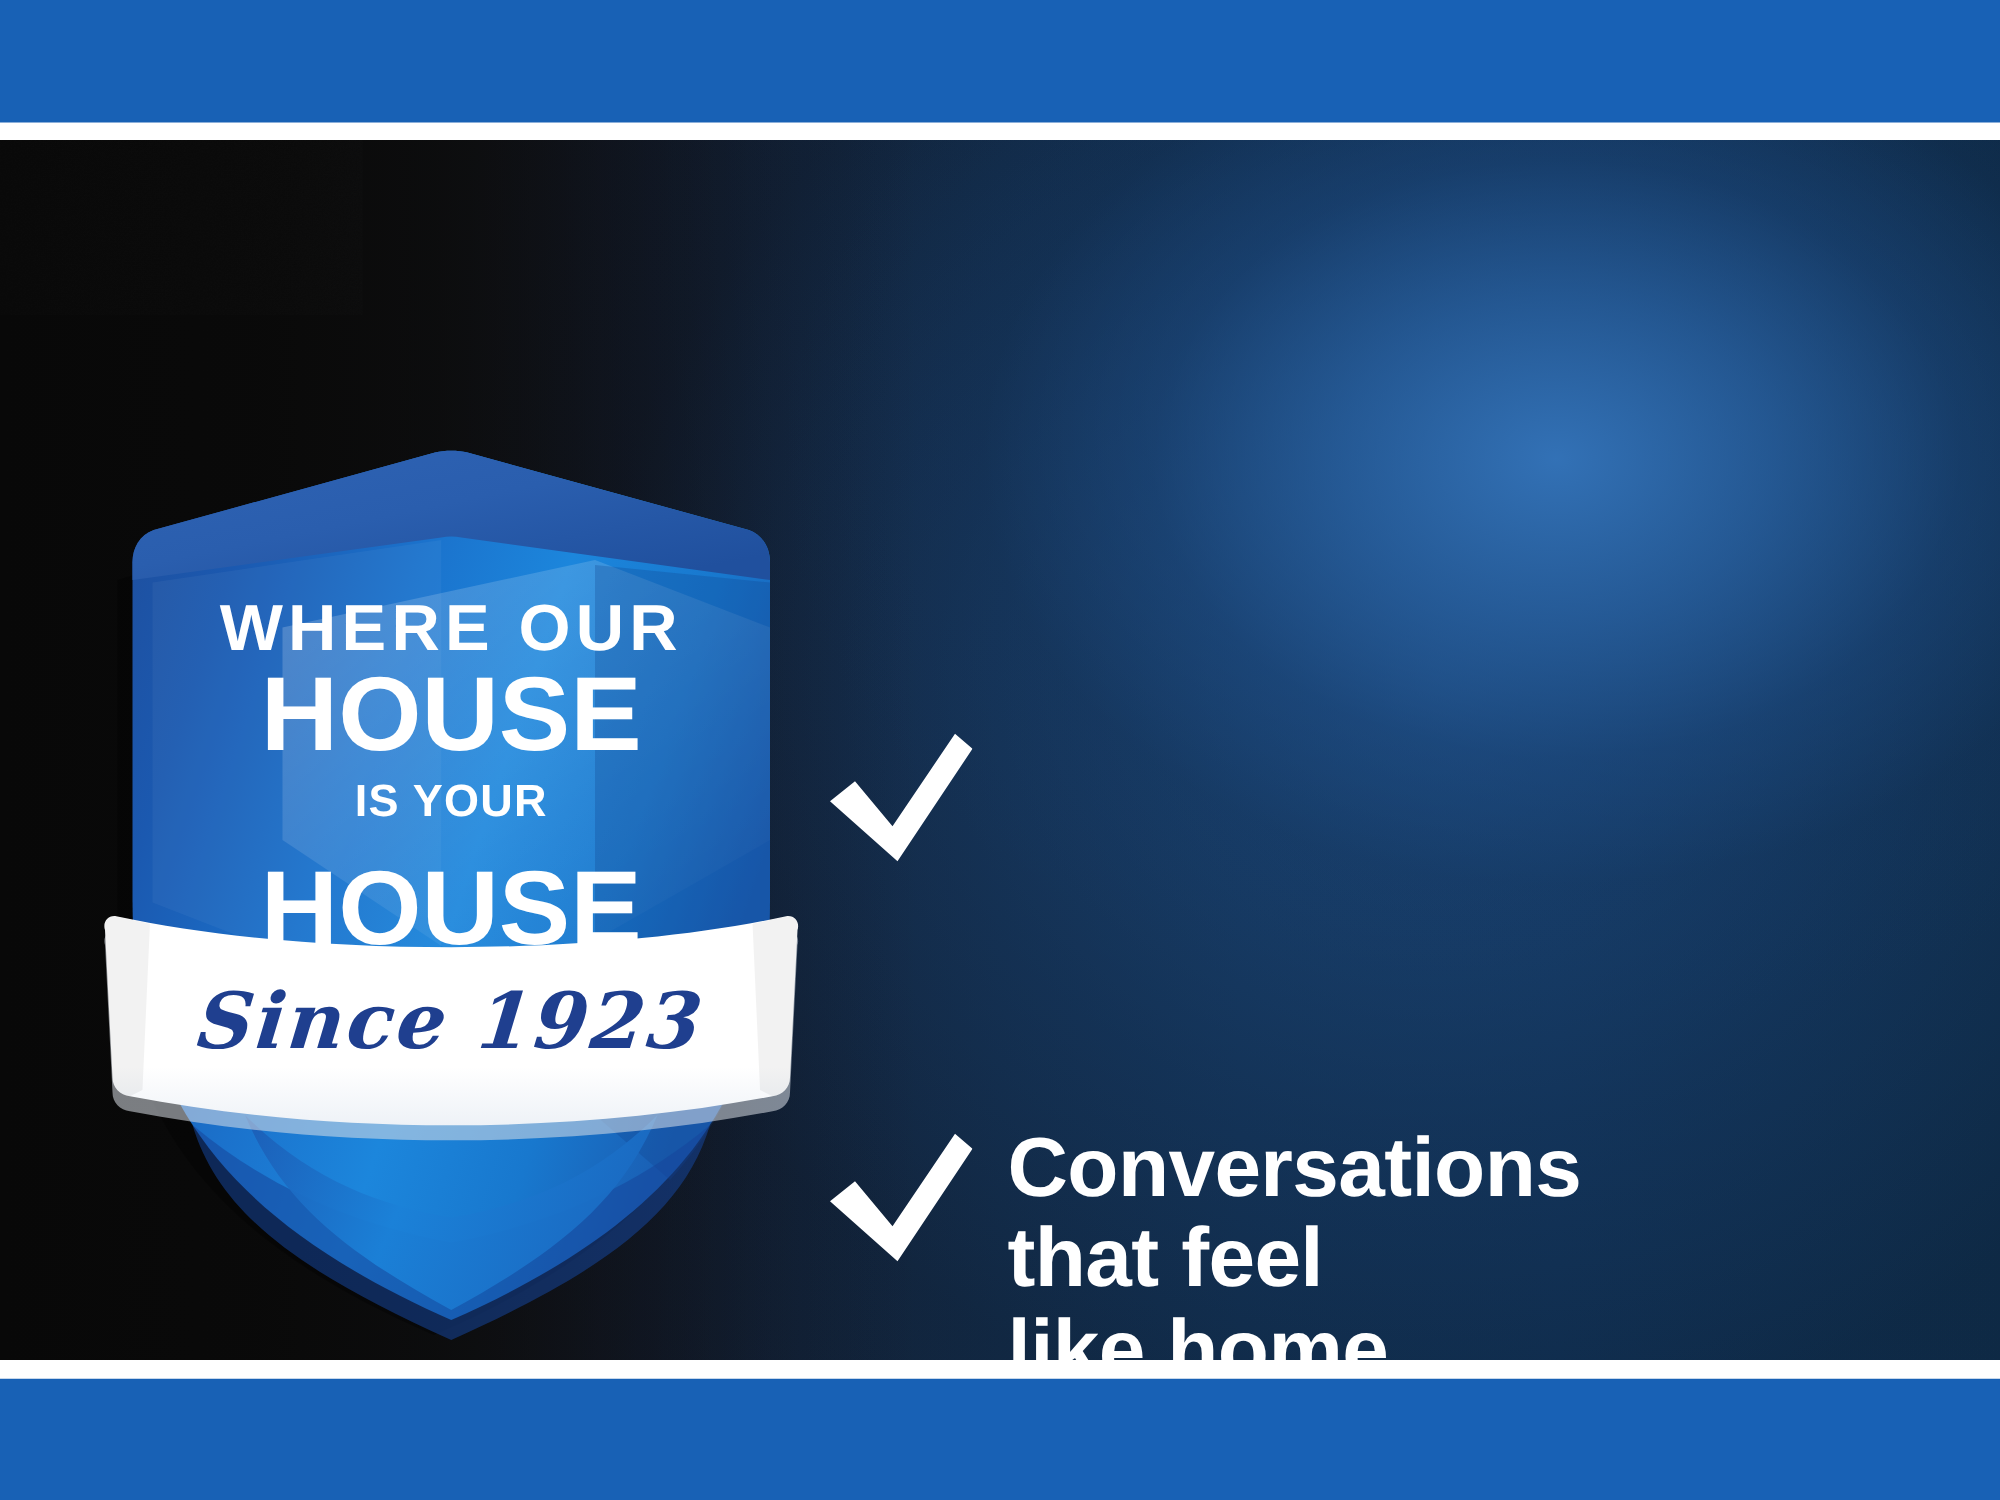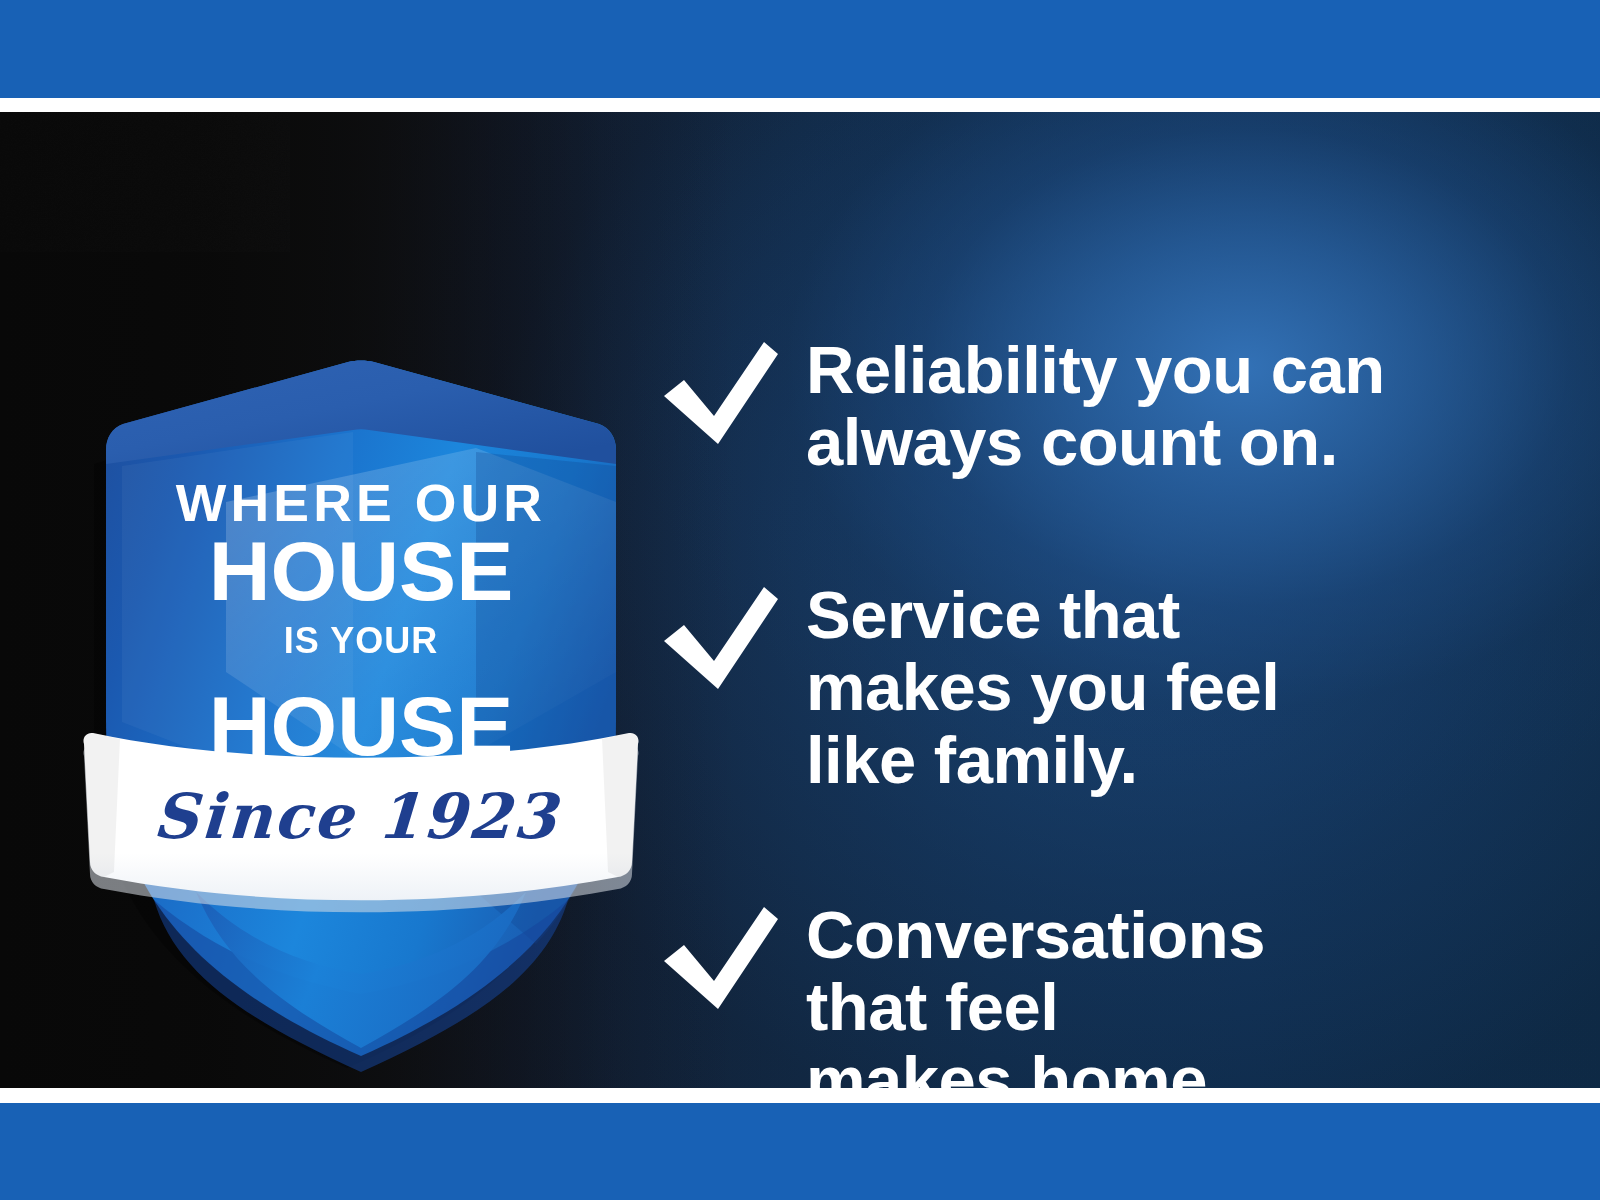--- a/index.html
+++ b/index.html
@@ -322,50 +322,38 @@
         <div class="lk-line lk-where">WHERE OUR</div>
         <div class="lk-line lk-house1">HOUSE</div>
         <div class="lk-line lk-isyour">IS YOUR</div>
         <div class="lk-line lk-house2">HOUSE</div>
         <div class="lk-since">Since 1923</div>
       </div>
     </div>
 
     <div id="benefits">
 
-      <div class="benefit" data-idx="0">
-        <div class="check-icon">
-          <svg viewBox="0 0 118 110" xmlns="http://www.w3.org/2000/svg">
-            <path d="M 4 58 L 24 42 L 54 78 L 104 4 L 118 16 L 58 106 Z" fill="#ffffff"></path>
-          </svg>
-        </div>
-        <div class="benefit-text">Reliability you can
-always count on.</div>
-      </div>
 
       <div class="benefit" data-idx="1">
         <div class="check-icon">
           <svg viewBox="0 0 118 110" xmlns="http://www.w3.org/2000/svg">
             <path d="M 4 58 L 24 42 L 54 78 L 104 4 L 118 16 L 58 106 Z" fill="#ffffff"></path>
           </svg>
         </div>
-        <div class="benefit-text">Service that
-makes you feel
-like family.</div>
       </div>
 
       <div class="benefit" data-idx="2">
         <div class="check-icon">
           <svg viewBox="0 0 118 110" xmlns="http://www.w3.org/2000/svg">
             <path d="M 4 58 L 24 42 L 54 78 L 104 4 L 118 16 L 58 106 Z" fill="#ffffff"></path>
           </svg>
         </div>
         <div class="benefit-text">Conversations
 that feel
-makes home.</div>
+like home.</div>
       </div>
 
     </div>
   </div>
 
   <div class="brand-bar bottom"></div>
 
 </div>
 
 </body></html>

